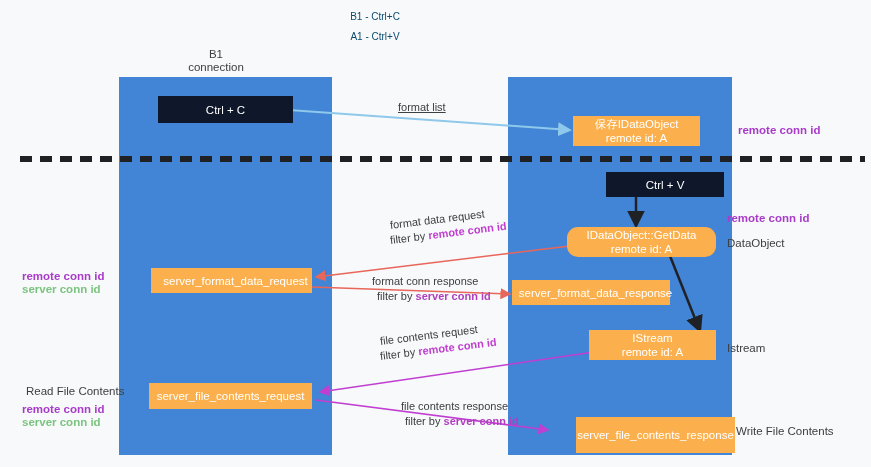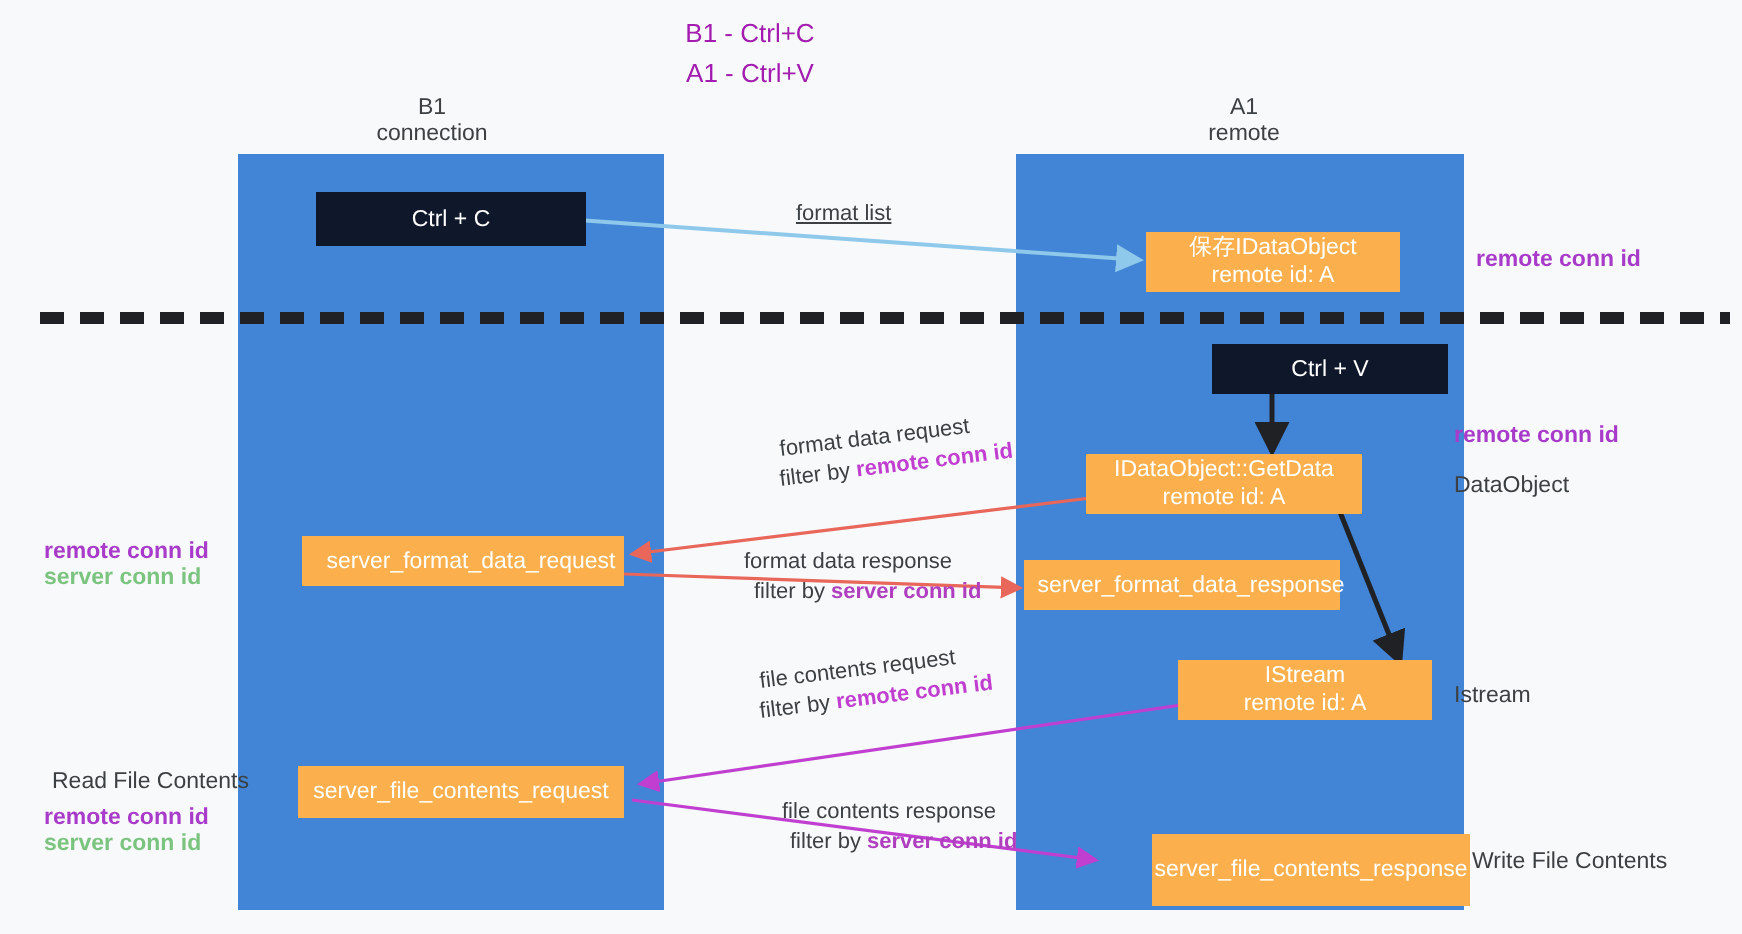--- a/index.html
+++ b/index.html
@@ -21,23 +21,23 @@
     width: 871px;
     height: 467px;
   }
   .abs { position: absolute; }
 
   
   #title {
     left: 0; top: 7px;
     width: 750px;
     text-align: center;
-    font-size: 13px;
+    font-size: 10px;
     line-height: 20px;
-    color: #a21caf;
+    color: #0c4a6e;
     white-space: pre-line;
   }
 
   
   .col-head {
     text-align: center;
     font-size: 11.5px;
     line-height: 13px;
     color: #3c4043;
     white-space: pre-line;
@@ -103,22 +103,20 @@
 </head>
 <body>
 
 <div id="canvas">
 
   <div class="abs" id="title">B1 - Ctrl+C
 A1 - Ctrl+V</div>
 
   <div class="abs col-head" id="head-b1">B1
 connection</div>
-  <div class="abs col-head" id="head-a1">A1
-remote</div>
 
   <div class="abs lane" id="lane-b1"></div>
   <div class="abs lane" id="lane-a1"></div>
 
   <svg class="abs" style="left:0;top:0;width:871px;height:467px;">
     <defs>
       <marker id="ah-blue" markerWidth="7" markerHeight="7" refX="6" refY="3.5" orient="auto">
         <path d="M0,0 L7,3.5 L0,7 z" fill="#8ec8ea"></path>
       </marker>
       <marker id="ah-red" markerWidth="7" markerHeight="7" refX="6" refY="3.5" orient="auto">
@@ -149,21 +147,21 @@
 
   <div class="abs" id="separator"></div>
 
   <div class="abs node green" style="left:158px;top:96px;width:135px;height:27px;">Ctrl + C</div>
 
   <div class="abs node orange" style="left:573px;top:116px;width:127px;height:30px;">保存IDataObject
 remote id: A</div>
 
   <div class="abs node green" style="left:578px;top:172px;width:118px;height:25px;margin-left:28px;">Ctrl + V</div>
 
-  <div class="abs node orange" style="left:543px;top:227px;width:138px;height:30px;">IDataObject::GetData
+  <div class="abs node orange" style="left:567px;top:227px;width:149px;height:30px;border-radius:11px;">IDataObject::GetData
 remote id: A</div>
 
   <div class="abs node orange" style="left:151px;top:268px;width:161px;height:25px;padding-left:12px;">server_format_data_request</div>
 
   <div class="abs node orange" style="left:512px;top:280px;width:158px;height:25px;padding-left:13px;">server_format_data_response</div>
 
   <div class="abs node orange" style="left:589px;top:330px;width:127px;height:30px;">IStream
 remote id: A</div>
 
   <div class="abs node orange" style="left:149px;top:383px;width:163px;height:26px;">server_file_contents_request</div>
@@ -173,34 +171,34 @@
   <div class="abs edge-label" style="left:398px;top:100px;text-decoration:underline;">format list</div>
 
   <div class="abs" style="left:390px;top:218px;">
     <div class="edge-label rot-up">format data request</div>
     <div class="edge-label rot-up">
       <span>filter by </span><span class="hl-remote">remote conn id</span>
     </div>
   </div>
 
   <div class="abs" style="left:372px;top:274px;">
-    <div class="edge-label">format data response</div>
+    <div class="edge-label">format conn response</div>
     <div class="edge-label" style="padding-left:5px;">
       <span>filter by </span><span class="hl-server">server conn id</span>
     </div>
   </div>
 
   <div class="abs" style="left:380px;top:334px;">
     <div class="edge-label rot-up">file contents request</div>
     <div class="edge-label rot-up">
       <span>filter by </span><span class="hl-remote">remote conn id</span>
     </div>
   </div>
 
-  <div class="abs" style="left:391px;top:399px;">
+  <div class="abs" style="left:401px;top:399px;">
     <div class="edge-label">file contents response</div>
     <div class="edge-label" style="padding-left:4px;">
       <span>filter by </span><span class="hl-server">server conn id</span>
     </div>
   </div>
 
   <div class="abs annot bold remote-id" style="left:738px;top:123px;">remote conn id</div>
 
   <div class="abs annot bold remote-id" style="left:727px;top:211px;">remote conn id</div>
 

